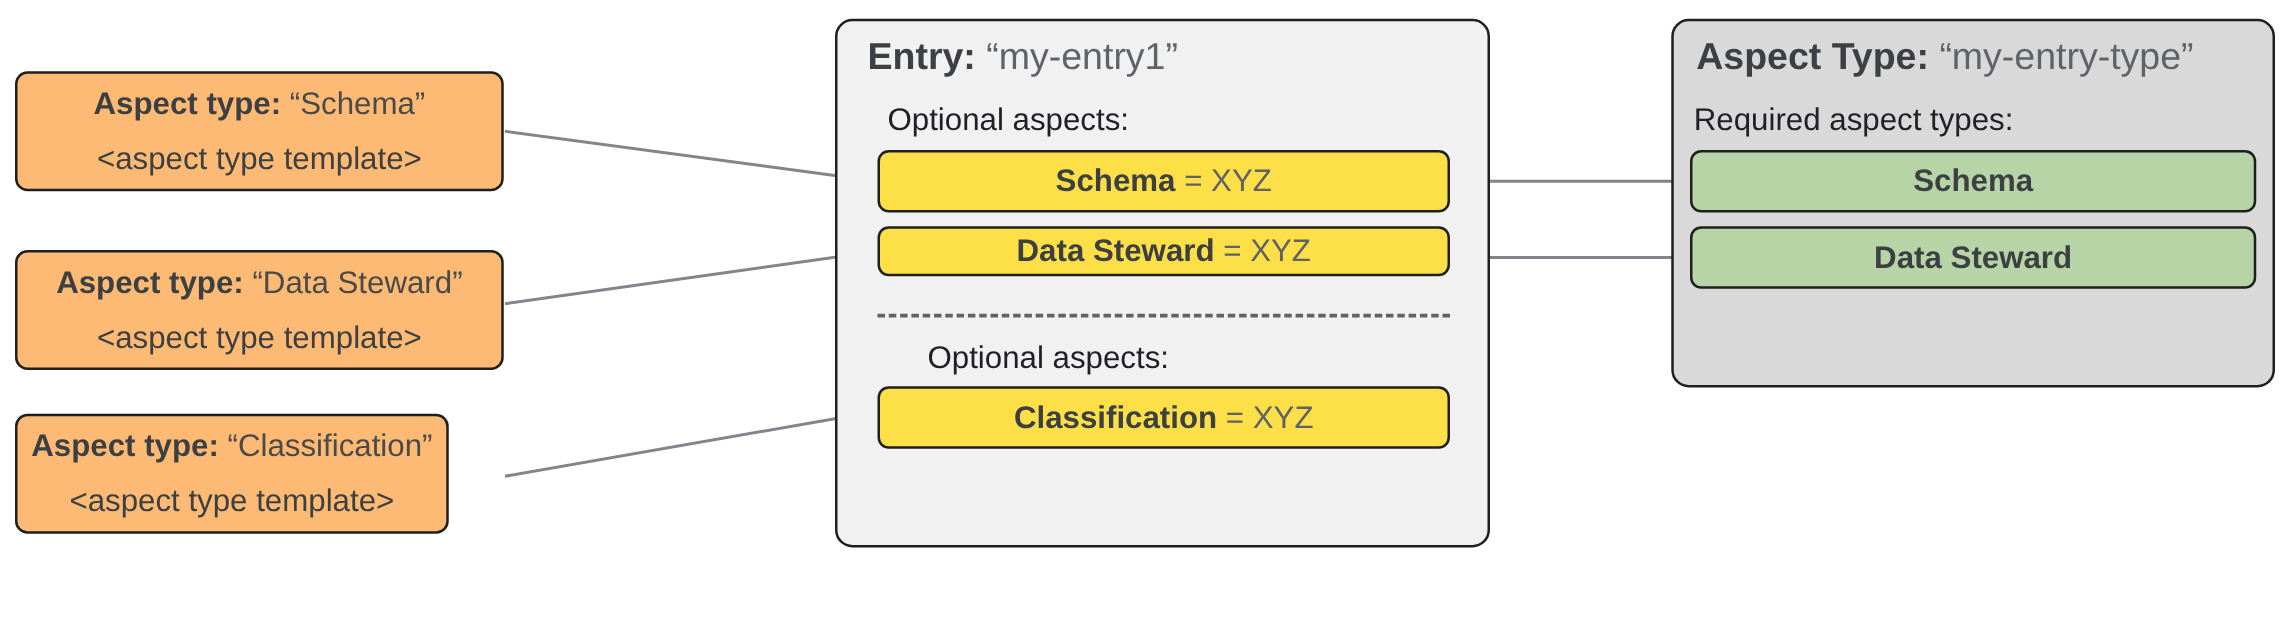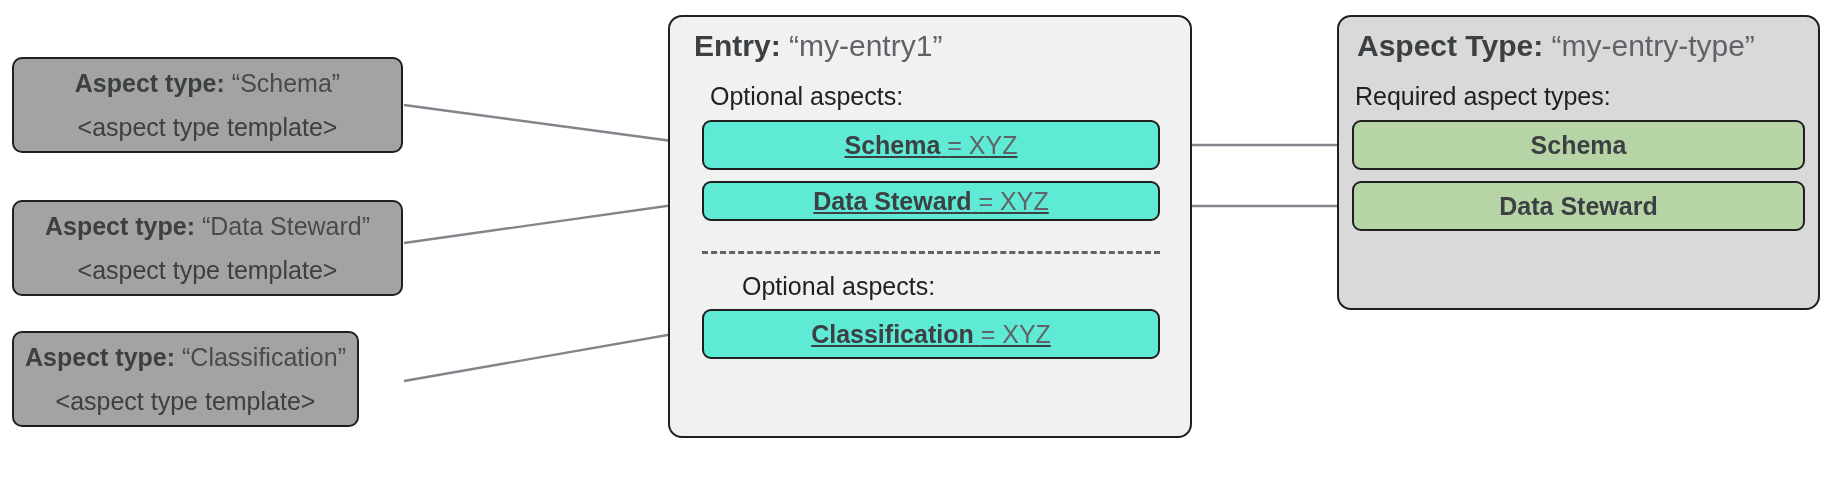--- a/index.html
+++ b/index.html
@@ -19,21 +19,21 @@
   
   .node{
     position:absolute;
     box-sizing:border-box;
     border:2.5px solid #1f1f1f;
     border-radius:10px;
   }
 
   
   .aspect-type-card{
-    background:#a3a3a3;
+    background:#fdba74;
     display:flex;
     flex-direction:column;
     align-items:center;
     justify-content:center;
     gap:15px;
     padding:6px 10px;
   }
   .atc-line1{
     font-size:25px;
     line-height:1.15;
@@ -71,26 +71,25 @@
     position:absolute;
     font-size:25px;
     font-weight:400;
     color:#202124;
     line-height:1.15;
     white-space:nowrap;
   }
 
   
   .aspect-chip{
-    background:#5eead4;
+    background:#fde047;
     display:flex;
     align-items:center;
     justify-content:center;
     border-radius:9px;
-    text-decoration:underline;
   }
   .aspect-chip .chip-text{
     font-size:25px;
     line-height:1.15;
     white-space:nowrap;
   }
   .aspect-chip .chip-name{font-weight:700;color:#3c4043;}
   .aspect-chip .chip-eq{font-weight:400;color:#5f6368;}
 
   

